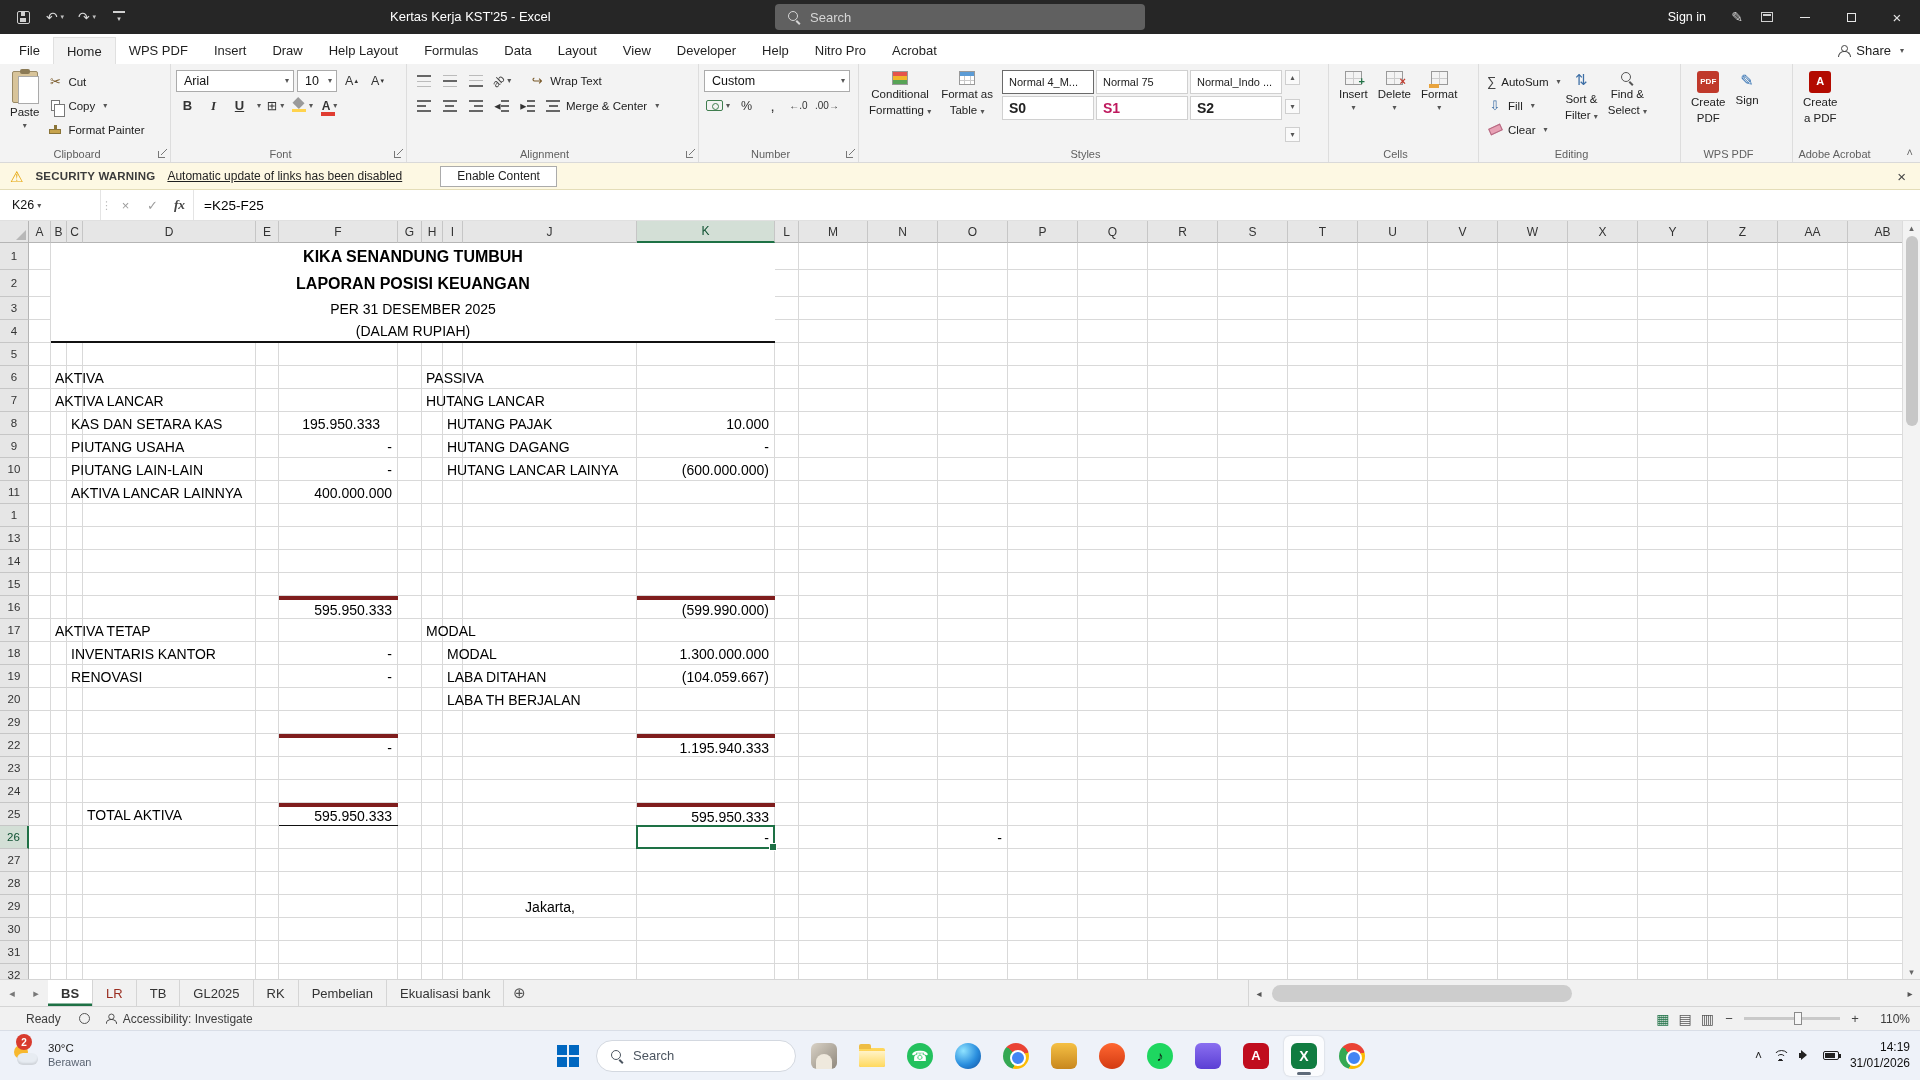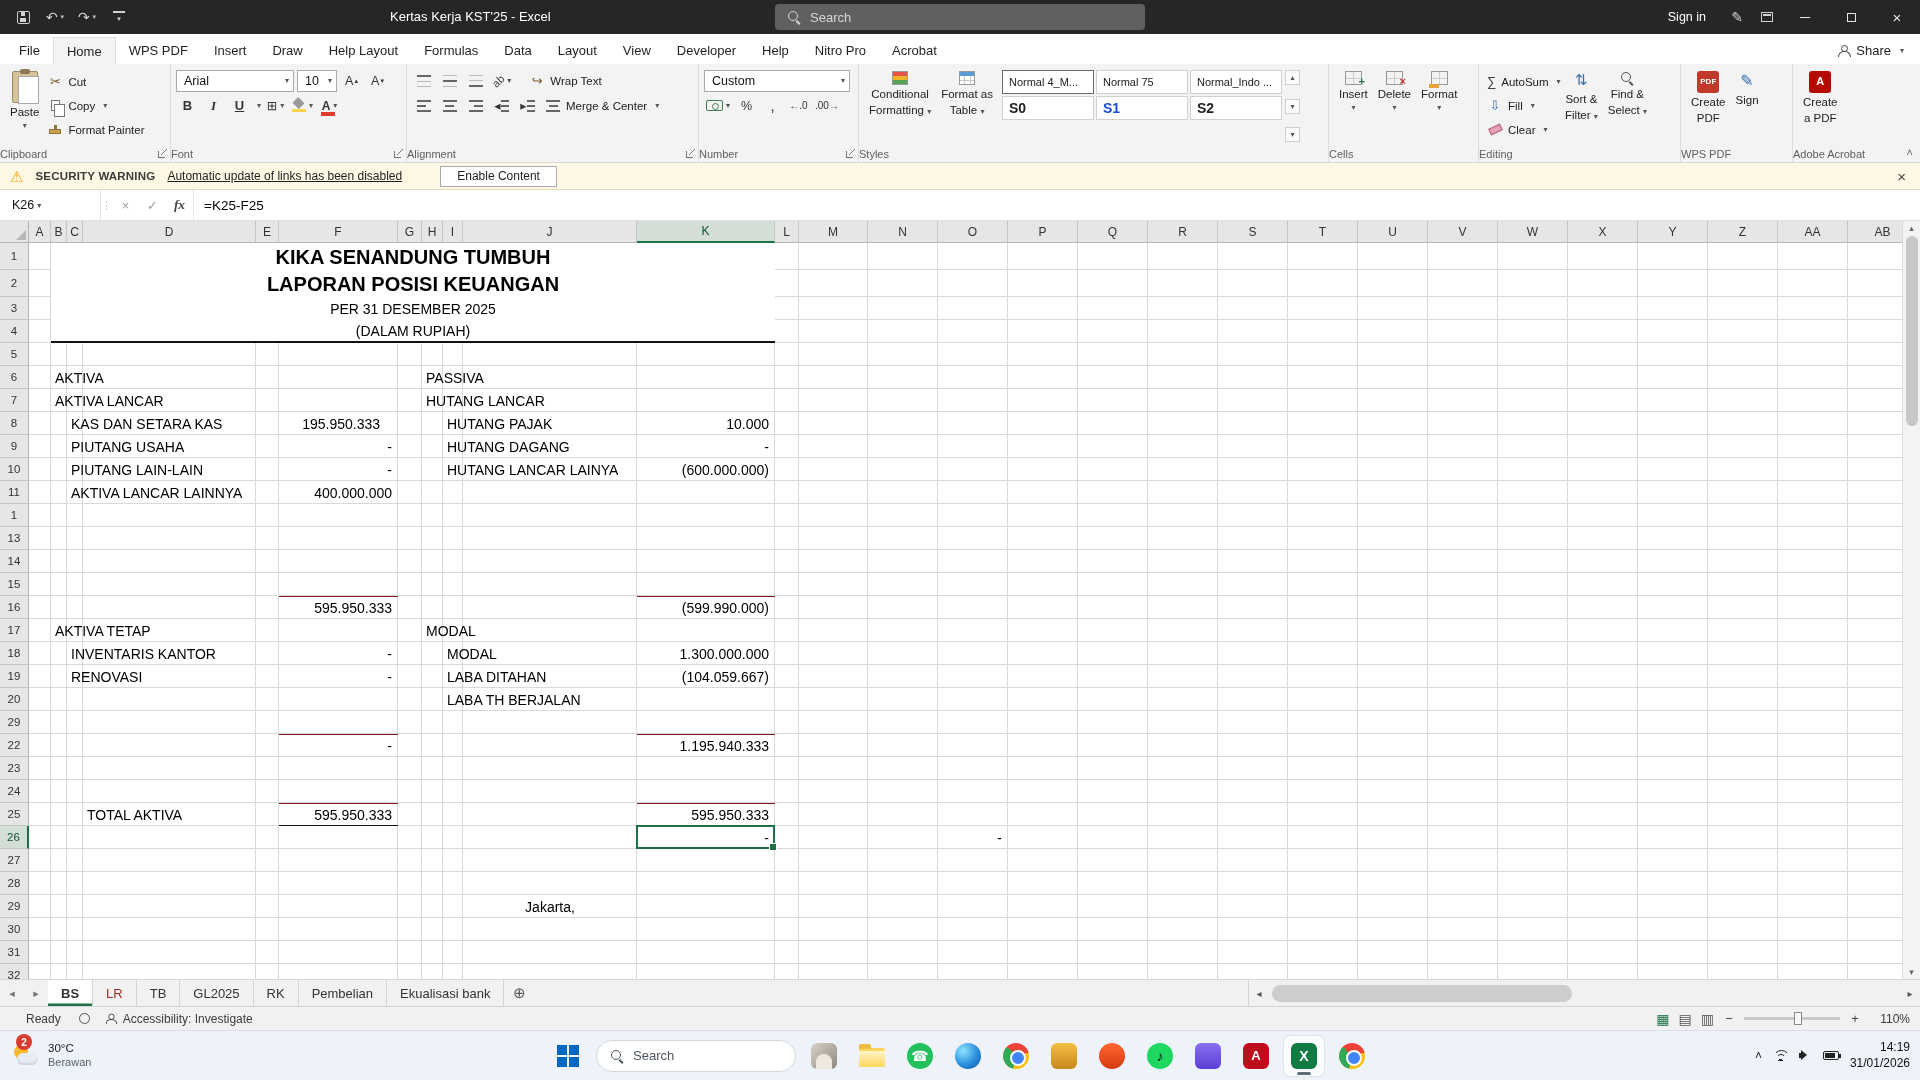--- a/index.html
+++ b/index.html
@@ -34,21 +34,21 @@
 .rtab{padding:0 13px;height:27px;line-height:27px;font-size:13px;color:#1f1f1f;white-space:nowrap}
 .rtab.active{background:#f3f3f3;border:1px solid #e0e0e0;border-bottom:none}
 .share{margin-left:auto;margin-right:16px;display:flex;align-items:center;gap:6px;font-size:13px;height:27px}
 .ic-person{width:13px;height:12px;position:relative}
 .ic-person::before{content:"";position:absolute;left:3.5px;top:0;width:5px;height:5px;border:1.2px solid #444;border-radius:50%}
 .ic-person::after{content:"";position:absolute;left:1px;bottom:0;width:11px;height:5px;border:1.2px solid #444;border-bottom:none;border-radius:6px 6px 0 0}
 
 #ribbon{height:99px;background:#f3f3f3;display:flex;border-bottom:1px solid #d9d9d9;position:relative}
 .rgroup{position:relative;padding:4px 5px 18px;height:100%}
 .rgroup+.rgroup{border-left:1px solid #ddd}
-.rg-label{position:absolute;left:0;right:16px;bottom:2px;text-align:left;font-size:11px;color:#5f5f5f;white-space:nowrap}
+.rg-label{position:absolute;left:0;right:16px;bottom:2px;text-align:center;font-size:11px;color:#5f5f5f;white-space:nowrap}
 .launcher{position:absolute;right:3px;bottom:3px;width:10px;height:10px}
 .launcher::before{content:"";position:absolute;left:1px;bottom:1px;width:6px;height:6px;border-left:1px solid #777;border-bottom:1px solid #777}
 .launcher::after{content:"";position:absolute;right:0;top:0;width:6px;height:6px;background:linear-gradient(135deg,transparent 42%,#777 42% 58%,transparent 58%)}
 .rg-body{display:flex;height:100%}
 .bigbtn{display:flex;flex-direction:column;align-items:center;justify-content:flex-start;gap:2px;padding:3px 5px;font-size:11.5px;color:#222;text-align:center;line-height:1.25}
 .bigbtn .dd{margin:0}
 .minicol{display:flex;flex-direction:column;justify-content:flex-start;gap:3px;padding-top:3px}
 .minibtn{display:flex;align-items:center;gap:5px;height:21px;font-size:11.5px;color:#222;white-space:nowrap;padding:0 3px}
 .mi{width:16px;display:flex;justify-content:center;color:#7a5a2a;font-size:13px}
 .ic-clipboard{width:26px;height:32px;background:#d8c49a;border:1px solid #9a8a66;border-radius:2px;position:relative}
@@ -87,21 +87,21 @@
 .cellico::after{position:absolute;right:-4px;bottom:-5px;font-size:11px;font-weight:bold}
 .ci-ins::after{content:"+";color:#217346}
 .ci-del::after{content:"×";color:#c0392b}
 .ci-fmt::after{content:"";left:-3px;bottom:-4px;width:10px;height:4px;background:#e8a33d;position:absolute}
 .eraser{width:13px;height:7px;background:#e8a0b4;border:1px solid #b56a82;transform:rotate(-25deg)}
 .gallery{display:flex;flex-direction:column;gap:2px;margin:2px 0 0 4px}
 .grow{display:flex;gap:2px}
 .gcell{width:92px;height:24px;background:#fff;border:1px solid #d0d0d0;display:flex;align-items:center;padding-left:6px;font-size:11px;color:#222;white-space:nowrap;overflow:hidden}
 .gcell.selected{border:1.6px solid #6a6a6a}
 .g-s0,.g-s1,.g-s2{font-size:14px;font-weight:bold}
-.g-s1{color:#1d4ed8}
+.g-s1{color:#be185d}
 .grail{display:flex;flex-direction:column;justify-content:space-between;margin-left:3px;padding:2px 0}
 .grail span{width:15px;height:15px;border:1px solid #cfcfcf;background:#fafafa;display:flex;align-items:center;justify-content:center;font-size:8px;color:#555}
 #collapse-ribbon{position:absolute;right:7px;bottom:4px;font-size:11px;color:#666}
 
 #secbar{height:27px;background:#fdf8e3;border-bottom:1px solid #e4ddb8;display:flex;align-items:center;gap:12px;padding-left:10px;font-size:12px}
 .warnic{color:#e5a50a;font-size:15px;line-height:1}
 .sec-title{font-weight:bold;font-size:11.5px;color:#3b3b3b;letter-spacing:.2px}
 .sec-msg{text-decoration:underline;color:#1f1f1f}
 .sec-btn{margin-left:26px;background:#fff;border:1px solid #ababab;padding:2.5px 16px;font-size:12px;color:#1f1f1f}
 .sec-close{margin-left:auto;margin-right:14px;font-size:15px;color:#444}
@@ -125,25 +125,25 @@
 .g-ch.sel{background:#d3dfd6;border-bottom:2px solid #1e7145;color:#0f5132}
 .g-rowhdrs{position:absolute;left:0;width:29px;z-index:5}
 .g-rh{position:absolute;left:0;width:29px;background:#e6e6e6;border-right:1px solid #b5b5b5;border-bottom:1px solid #c6c6c6;display:flex;align-items:center;justify-content:center;font-size:11.5px;color:#333}
 .g-rh.sel{background:#d3dfd6;border-right:2px solid #1e7145;color:#0f5132}
 .g-cells{position:absolute;z-index:1}
 .g-vline{position:absolute;top:0;bottom:0;width:1px;background:#d9d9d9}
 .g-hline{position:absolute;left:0;right:0;height:1px;background:#d9d9d9}
 .g-cell{position:absolute;display:flex;align-items:center;font-size:14px;color:#000;padding:0 4px;white-space:nowrap;z-index:2;line-height:1}
 .al-r{justify-content:flex-end;padding-right:6px}
 .al-c{justify-content:center}
-.t-lg{font-size:20px;font-weight:bold}
+.t-lg{font-size:16px;font-weight:bold}
 .t-md{font-size:14px}
 .merged{background:#fff}
 .rule{border-bottom:2.5px solid #111}
-.bt{border-top:1px solid #7f1d1d}
+.bt{border-top:4px solid #7f1d1d}
 .bb{border-bottom:1px solid #111}
 .g-selbox{position:absolute;border:2px solid #1e7145;z-index:3}
 .g-selbox::after{content:"";position:absolute;right:-4px;bottom:-4px;width:6px;height:6px;background:#1e7145;border:1px solid #fff}
 
 #sheetbar{height:27px;background:#f1f1f1;display:flex;align-items:stretch;border-top:1px solid #d5d5d5}
 .stnav{width:24px;display:flex;align-items:center;justify-content:center;color:#777;font-size:11px}
 #sheettabs{display:flex}
 .stab{padding:0 13px;display:flex;align-items:center;font-size:13px;color:#333;border-right:1px solid #d5d5d5}
 .stab.active{background:#fff;font-weight:bold;box-shadow:inset 0 -2.5px 0 #1e7145}
 .newsheet{width:30px;display:flex;align-items:center;justify-content:center;color:#555;font-size:15px}

